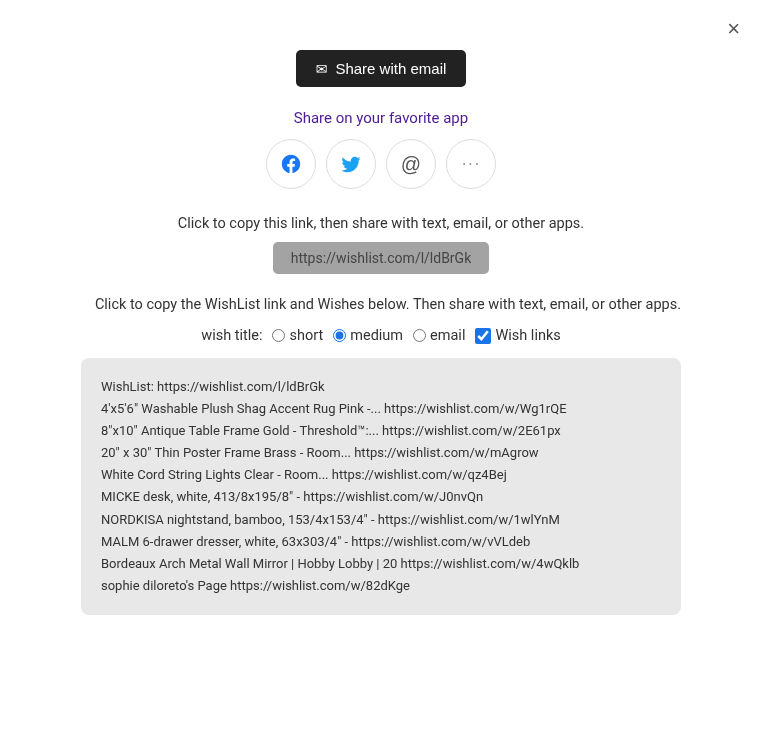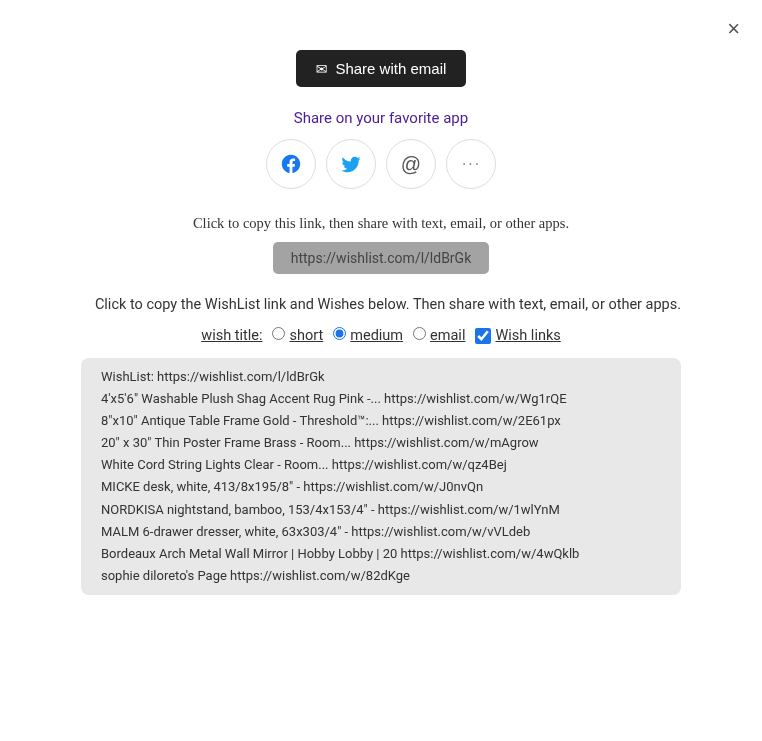--- a/index.html
+++ b/index.html
@@ -82,21 +82,20 @@
     .social-icon-btn.facebook { color: #1877f2; }
     .social-icon-btn.twitter { color: #1da1f2; }
     .social-icon-btn.at { color: #555; font-size: 20px; }
     .social-icon-btn.more { color: #888; font-size: 18px; }
 
     .copy-text {
       font-size: 14.5px;
       color: #333;
       text-align: center;
       margin-bottom: 10px;
-      font-family: Liberation Serif, serif;
     }
 
     .copy-link-box {
       background: #a3a3a3;
       border-radius: 5px;
       padding: 8px 18px;
       font-size: 14px;
       color: #444;
       cursor: pointer;
       margin-bottom: 22px;
@@ -114,26 +113,25 @@
 
     .wish-title-row {
       display: flex;
       align-items: center;
       gap: 10px;
       font-size: 14.5px;
       color: #333;
       margin-bottom: 14px;
       flex-wrap: wrap;
       justify-content: center;
-      text-decoration: underline;
     }
 
     .radio-label {
       display: flex;
-      align-items: flex-start;
+      align-items: center;
       gap: 4px;
       cursor: pointer;
     }
 
     .radio-label input[type="radio"] {
       accent-color: #1a73e8;
     }
 
     .checkbox-label {
       display: flex;
@@ -144,21 +142,21 @@
 
     .checkbox-label input[type="checkbox"] {
       accent-color: #1a73e8;
       width: 16px;
       height: 16px;
     }
 
     .wishlist-text-box {
       background: #e8e8e8;
       border-radius: 8px;
-      padding: 8px 20px;
+      padding: 18px 20px;
       width: 600px;
       font-size: 13px;
       color: #333;
       line-height: 1.7;
       cursor: pointer;
     }
 
     .wishlist-text-box div {
       white-space: nowrap;
       overflow: hidden;

